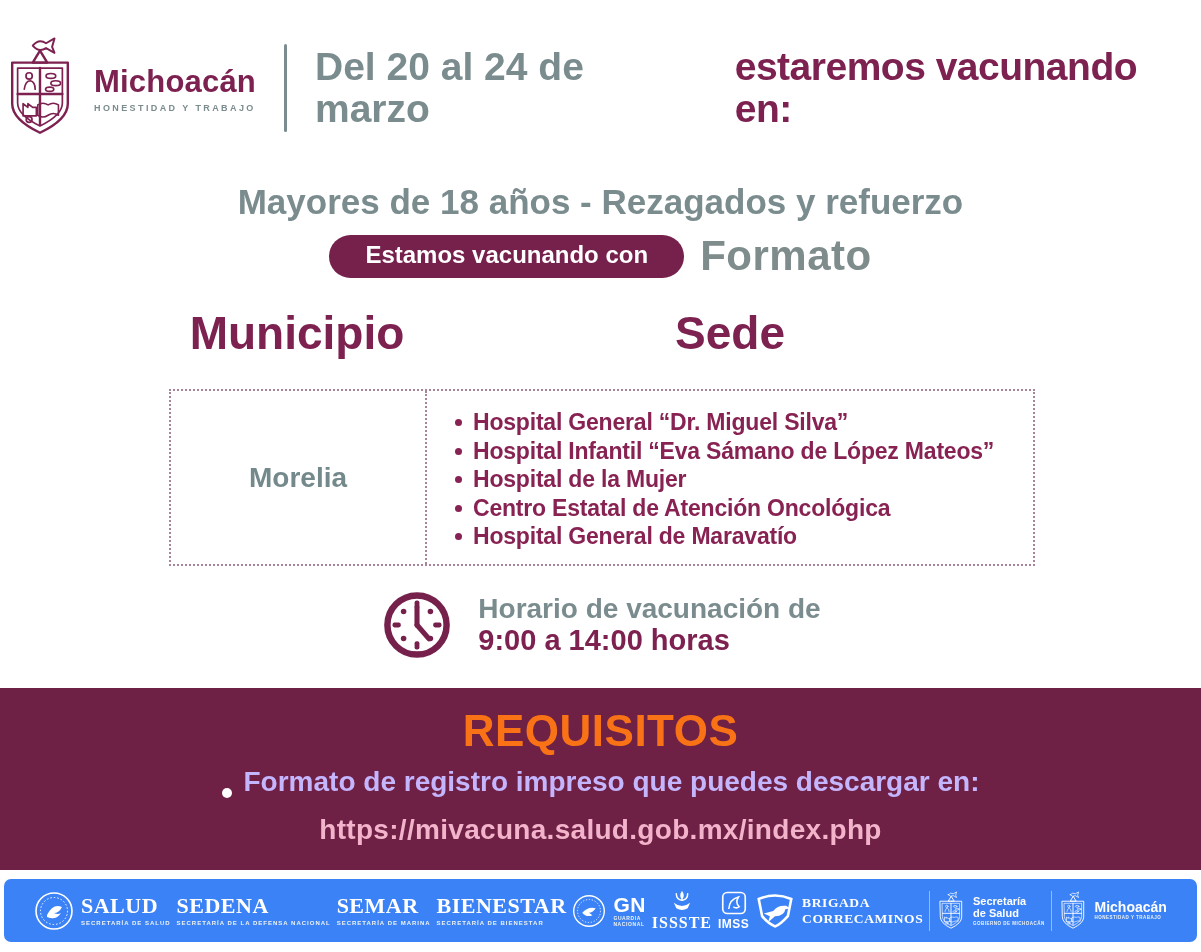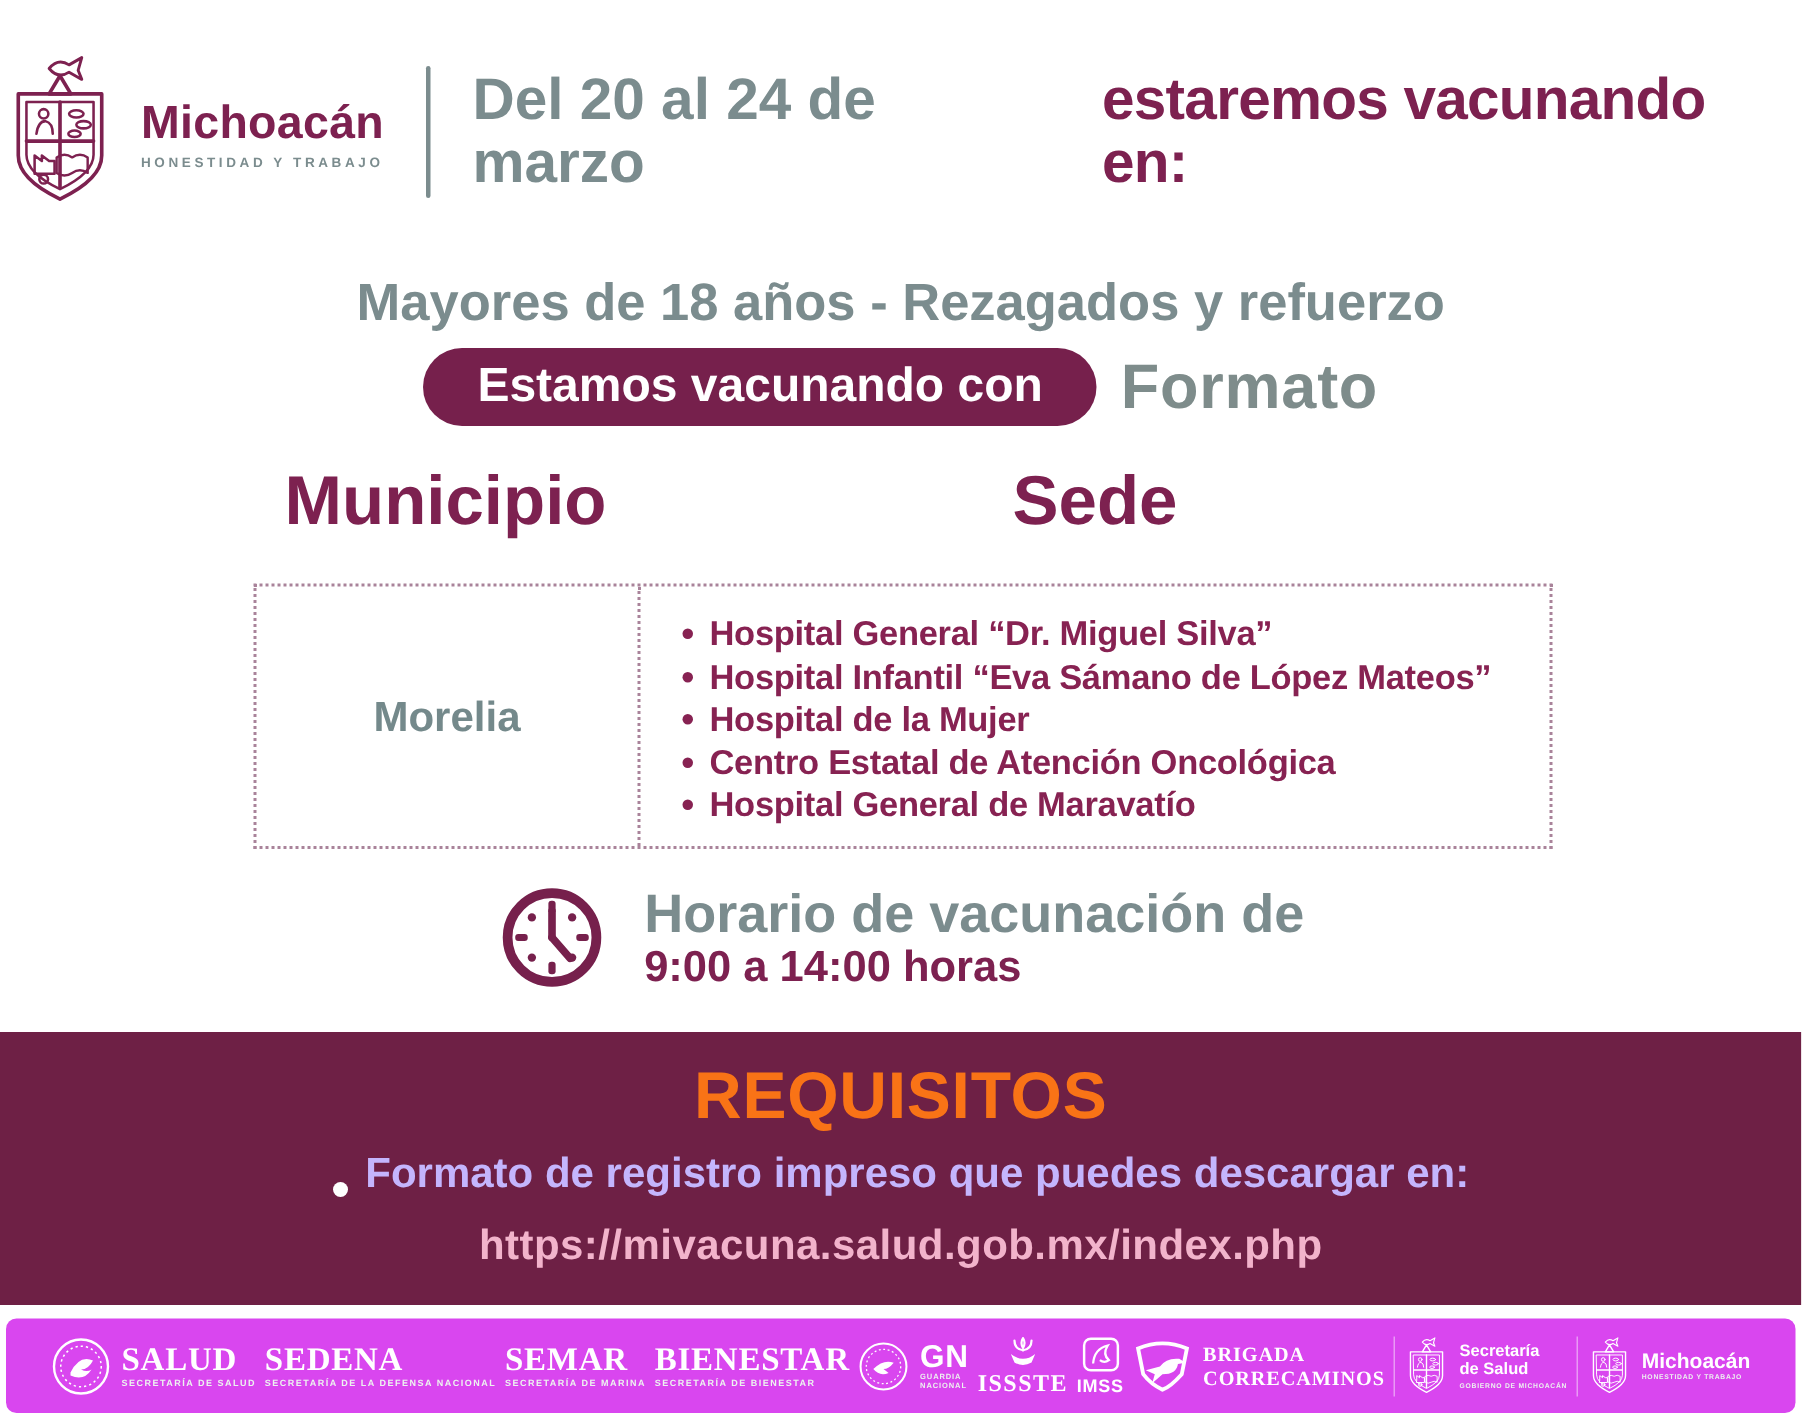--- a/index.html
+++ b/index.html
@@ -16,21 +16,21 @@
   .brand-tagline { font-size:9px; font-weight:bold; color:#7B8C8E; letter-spacing:2.4px; margin-top:3px; }
   .hdr-divider { width:3px; height:88px; background:#7B8C8E; border-radius:2px; }
   .hdr-title { display:flex; line-height:1.08; }
   .date-line { font-size:39px; font-weight:bold; color:#7B8C8E; }
   .action-line { font-size:39px; font-weight:800; color:#7D2150; letter-spacing:-0.5px;margin-left:28px; }
 
   
   .subtitle { position:absolute; top:182px; left:0; width:100%; text-align:center;
               font-size:35px; font-weight:bold; color:#7B8C8E; }
   .pill-row { position:absolute; top:232px; left:0; width:100%; display:flex; justify-content:center; align-items:center; gap:16px; }
-  .pill { background:#76204C; color:#fff; font-size:32px; font-weight:bold;
+  .pill { background:#76204C; color:#fff; font-size:24px; font-weight:bold;
           padding:6px 36px 9px 36px; border-radius:999px; }
   .vaccine-name { font-size:42px; font-weight:800; color:#7E8C8B; letter-spacing:0.5px; }
 
   
   .cols-header { position:absolute; top:306px; left:169px; width:866px; display:flex; }
   .cols-header .col1 { width:256px; text-align:center; }
   .cols-header .col2 { flex:1; text-align:center; }
   .cols-header div { font-size:46px; font-weight:bold; color:#7D2150; }
 
   
@@ -41,33 +41,33 @@
   .cell-sedes { flex:1; border-left:2px dotted #A9839A; list-style:none;
                 padding:16px 10px 12px 26px; display:flex; flex-direction:column; justify-content:center; }
   .cell-sedes li { font-size:23px; font-weight:bold; color:#872252; line-height:28.6px;
                    letter-spacing:-0.2px; padding-left:20px; position:relative; }
   .cell-sedes li::before { content:""; position:absolute; left:2px; top:11px; width:7px; height:7px;
                            border-radius:50%; background:#872252; }
 
   
   .schedule { position:absolute; top:588px; left:0; width:100%; display:flex; justify-content:center; align-items:center; gap:24px; }
   .sch-text { display:flex; flex-direction:column; line-height:1.12; }
-  .sch1 { font-size:36px; font-weight:600; color:#7B8C8E; }
+  .sch1 { font-size:28px; font-weight:600; color:#7B8C8E; }
   .sch2 { font-size:29px; font-weight:bold; color:#7D2150; }
 
   
   .band { position:absolute; top:688px; left:0; width:100%; height:182px; background:#6E2045;
           display:flex; flex-direction:column; align-items:center; }
   .req-title { margin-top:18px; font-size:44px; font-weight:800; color:#f97316; letter-spacing:0.5px; }
   .req-item { margin-top:10px; font-size:28px; font-weight:bold; color:#c4b5fd; display:flex; align-items:flex-end; gap:12px; }
   .req-item .dot { width:10px; height:10px; border-radius:50%; background:#fff; display:inline-block; }
   .req-url { margin-top:16px; font-size:28px; font-weight:bold; color:#F2B3CB; letter-spacing:0.3px; }
 
   
-  .bar { position:absolute; top:879px; left:4px; width:1193px; height:63px; background:#d946ef;
+  .bar { position:absolute; top:879px; left:4px; width:1193px; height:63px; background:#3b82f6;
          border-radius:7px; display:flex; align-items:center; justify-content:space-between;
          padding:0 30px; color:#fff; }
   .lg { display:flex; align-items:center; gap:7px; white-space:nowrap; }
   .lg-col { display:flex; flex-direction:column; align-items:flex-start; line-height:1; }
   .serif-t { font-family:"Liberation Serif", serif; font-weight:bold; font-size:22px; letter-spacing:0.5px; }
   .sub-t { font-size:6px; font-weight:bold; letter-spacing:1px; margin-top:3px; color:#EDF2F0; }
   .gn-t { font-size:21px; font-weight:800; letter-spacing:0.5px; }
   .gn-sub { font-size:5px; font-weight:bold; letter-spacing:0.6px; line-height:1.3; color:#EDF2F0; }
   .stack { display:flex; flex-direction:column; align-items:center; gap:2px; }
   .issste-t { font-family:"Liberation Serif", serif; font-weight:bold; font-size:16px; letter-spacing:1px; }

